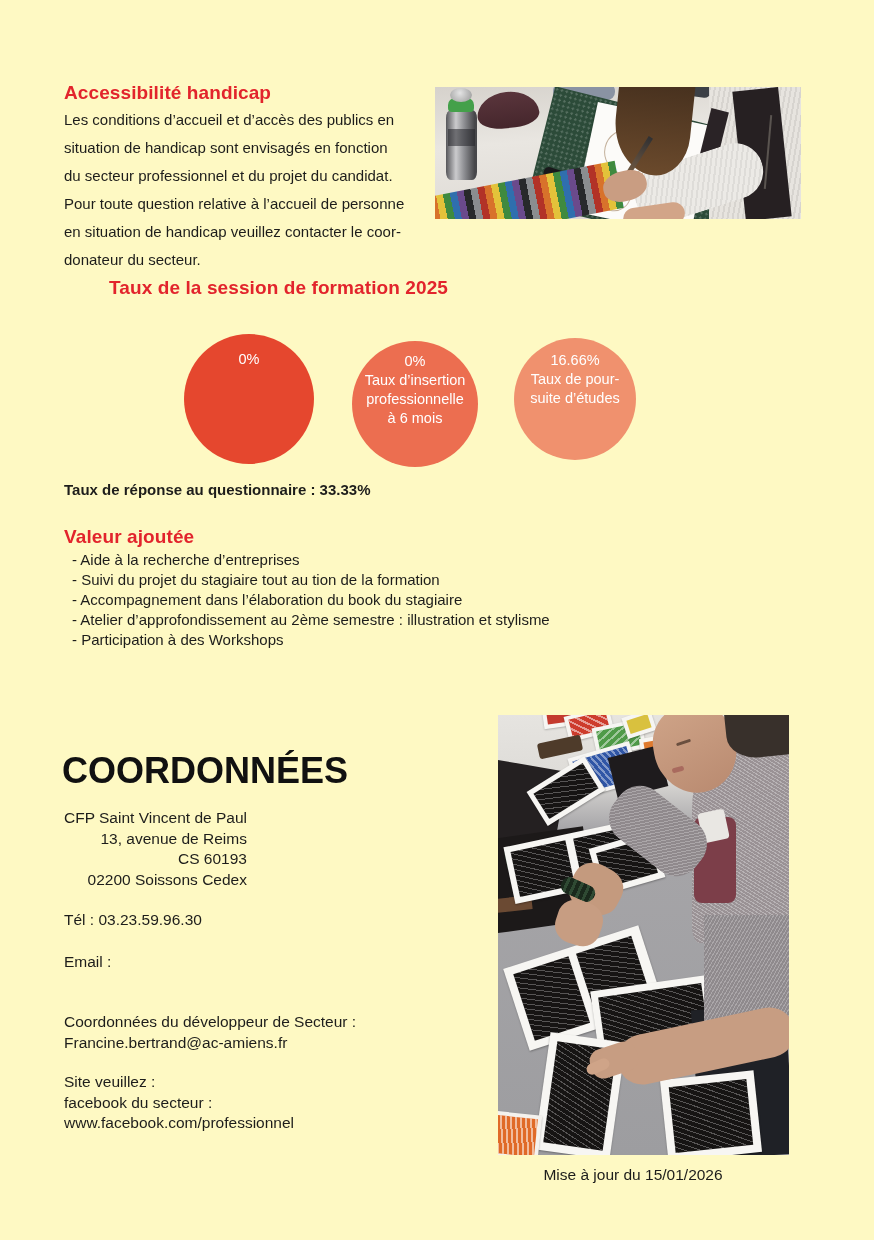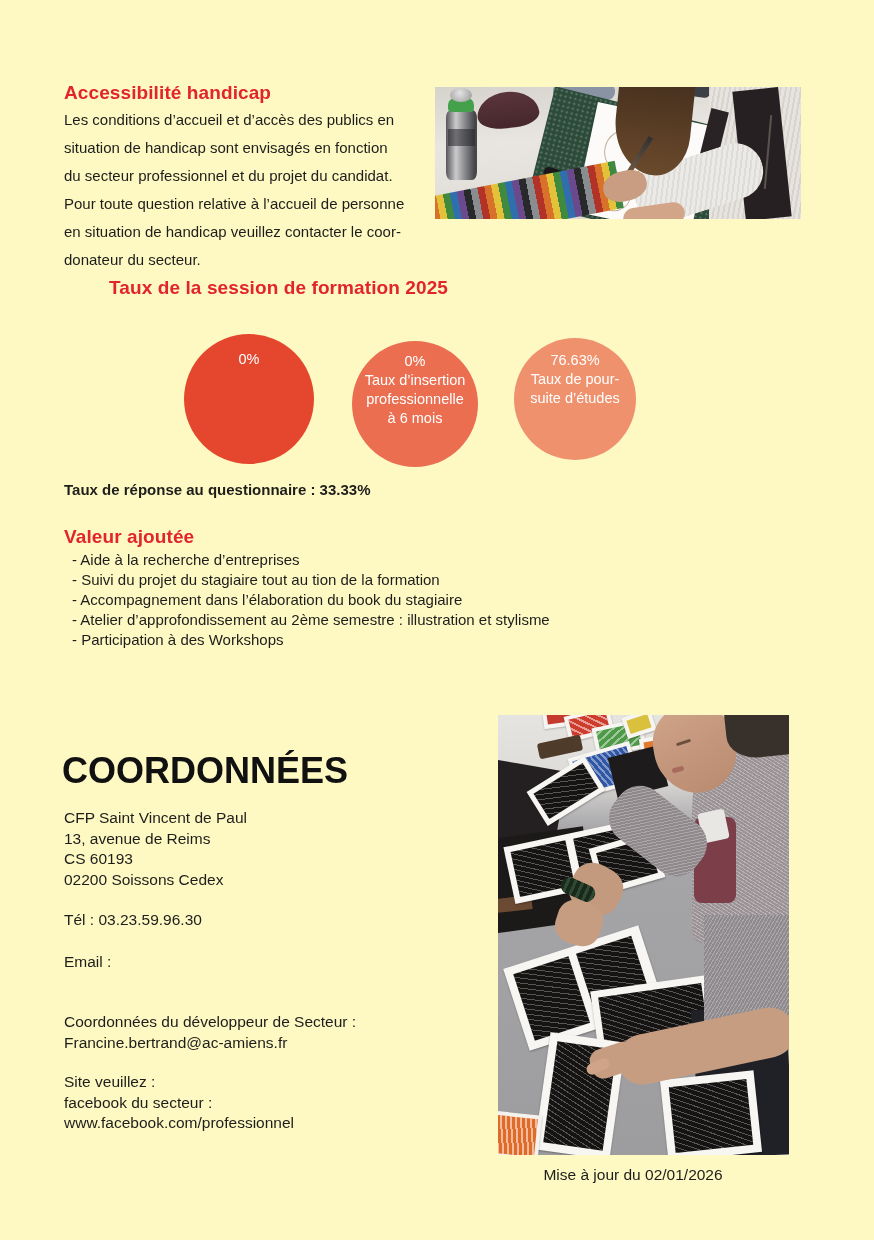--- a/index.html
+++ b/index.html
@@ -172,38 +172,38 @@
   <div class="circle" style="left: 184px; top: 334px; width: 130px; height: 130px; padding-top: 16px; background-color: rgb(229, 71, 46);">
     <div class="pct">0%</div>
   </div>
   <div class="circle" style="left: 352px; top: 341px; width: 126px; height: 126px; padding-top: 11px; background-color: rgb(236, 110, 80);">
     <div class="pct">0%</div>
     <div class="lbl">Taux d’insertion
 professionnelle
 à 6 mois</div>
   </div>
   <div class="circle" style="left: 514px; top: 338px; width: 122px; height: 122px; padding-top: 13px; background-color: rgb(240, 145, 110);">
-    <div class="pct">76.63%</div>
+    <div class="pct">16.66%</div>
     <div class="lbl">Taux de pour-
 suite d’études</div>
   </div>
 
   <div class="bold-line abs" style="left:64px; top:481px;">Taux de réponse au questionnaire : 33.33%</div>
 
   <div class="h-red abs" style="left:64px; top:526px;">Valeur  ajoutée</div>
   <div class="abs" style="left:72px; top:550px;">
     <div class="list-item">- Aide à la recherche d’entreprises</div>
     <div class="list-item">- Suivi du projet du stagiaire tout au tion de la formation</div>
     <div class="list-item">- Accompagnement dans l’élaboration du book du stagiaire</div>
     <div class="list-item">- Atelier d’approfondissement au 2ème semestre : illustration et stylisme</div>
     <div class="list-item">- Participation à des Workshops</div>
   </div>
 
   <div class="coord-title abs" style="left:62px; top:750px;">COORDONNÉES</div>
-  <div class="coord-text abs" style="left:64px; top:808px;">CFP Saint Vincent  de Paul
+  <div class="coord-text abs" style="left:64px; top:808px;text-align:right;">CFP Saint Vincent  de Paul
 13, avenue de Reims
 CS 60193
 02200 Soissons Cedex</div>
   <div class="coord-text abs" style="left:64px; top:910px;">Tél : 03.23.59.96.30</div>
 
   <div class="abs" style="left:64px; top:952px;">
     <div class="coord-text">Email :</div>
   </div>
 
   <div class="abs" style="left:64px; top:1012px;">
@@ -281,15 +281,15 @@
     <div class="pb-hair"></div>
     <div class="pb-armsleeve"></div>
     <div class="pb-wrist"></div>
     <div class="pb-bracelet"></div>
     <div class="pb-hand1"></div>
     <div class="pb-forearm"></div>
     <div class="pb-hand2"></div>
     <div class="pb-finger"></div>
   </div>
 
-  <div class="caption abs" style="left:478px; top:1166px; width:310px;">Mise à jour du 02/01/2026</div>
+  <div class="caption abs" style="left:478px; top:1166px; width:310px;">Mise à jour du 15/01/2026</div>
 
 </div>
 
 </body></html>

